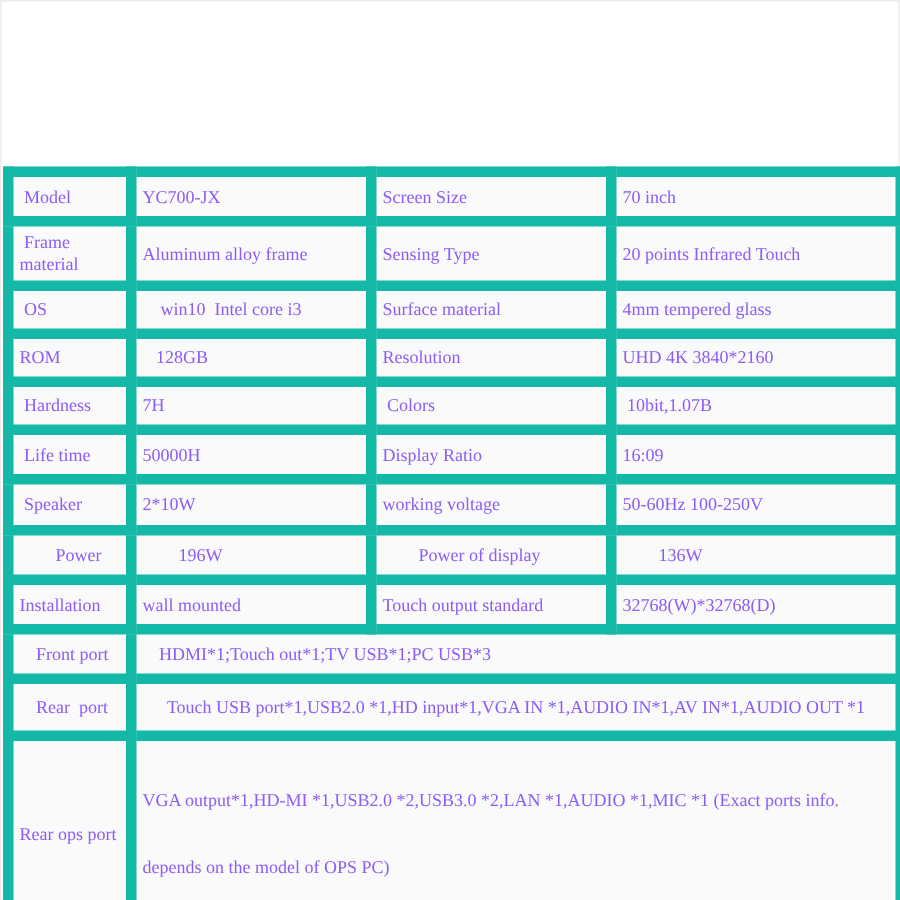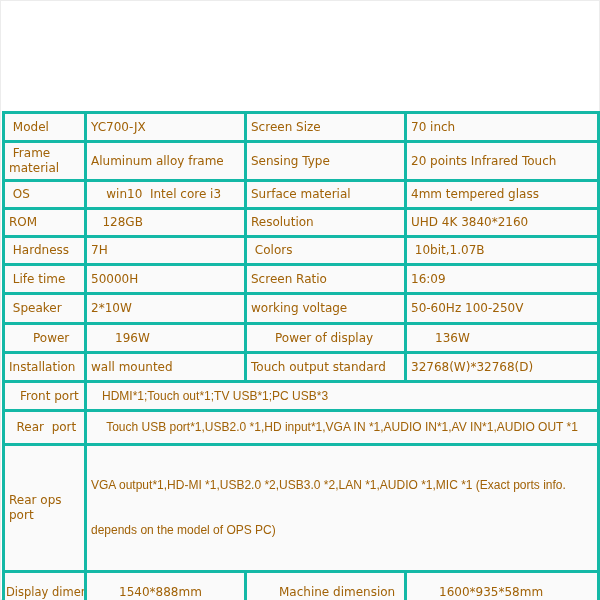--- a/index.html
+++ b/index.html
@@ -7,26 +7,27 @@
     width:600px;height:600px;position:relative;background:#ffffff;
     font-family:"DejaVu Sans",sans-serif;overflow:hidden;
   }
   .frame{position:absolute;inset:0;border:1px solid #ececec;pointer-events:none;}
   table.spec{
     position:absolute;left:2px;top:111px;width:595px;
     border-collapse:collapse;table-layout:fixed;
     background:#fafafa;
   }
   table.spec td{
-    border:3px solid #14b8a6;
-    font-size:12px;line-height:15px;color:#a16207;
+    border:7px solid #14b8a6;
+    font-size:12px;line-height:15px;color:#8b5cf6;
     vertical-align:middle;
     padding:2px 4px;
     white-space:pre-wrap;
     overflow:hidden;
+    font-family:Liberation Serif, serif;
   }
   td.c3{padding-left:9px;}
   td.spanval{
     font-family:"Liberation Sans",sans-serif;
     font-size:12px;
     padding-left:4px;
   }
   td.spanval .line{display:block;}
   
   tr:nth-child(1)  td{height:22px;}
@@ -85,21 +86,21 @@
     </tr>
     <tr>
       <td class="c1"> Hardness</td>
       <td class="c2">7H</td>
       <td class="c3"> Colors</td>
       <td class="c4"> 10bit,1.07B</td>
     </tr>
     <tr>
       <td class="c1"> Life time</td>
       <td class="c2">50000H</td>
-      <td class="c3">Screen Ratio</td>
+      <td class="c3">Display Ratio</td>
       <td class="c4">16:09</td>
     </tr>
     <tr>
       <td class="c1"> Speaker</td>
       <td class="c2">2*10W</td>
       <td class="c3">working voltage</td>
       <td class="c4">50-60Hz 100-250V</td>
     </tr>
     <tr>
       <td class="c1">Power</td>

